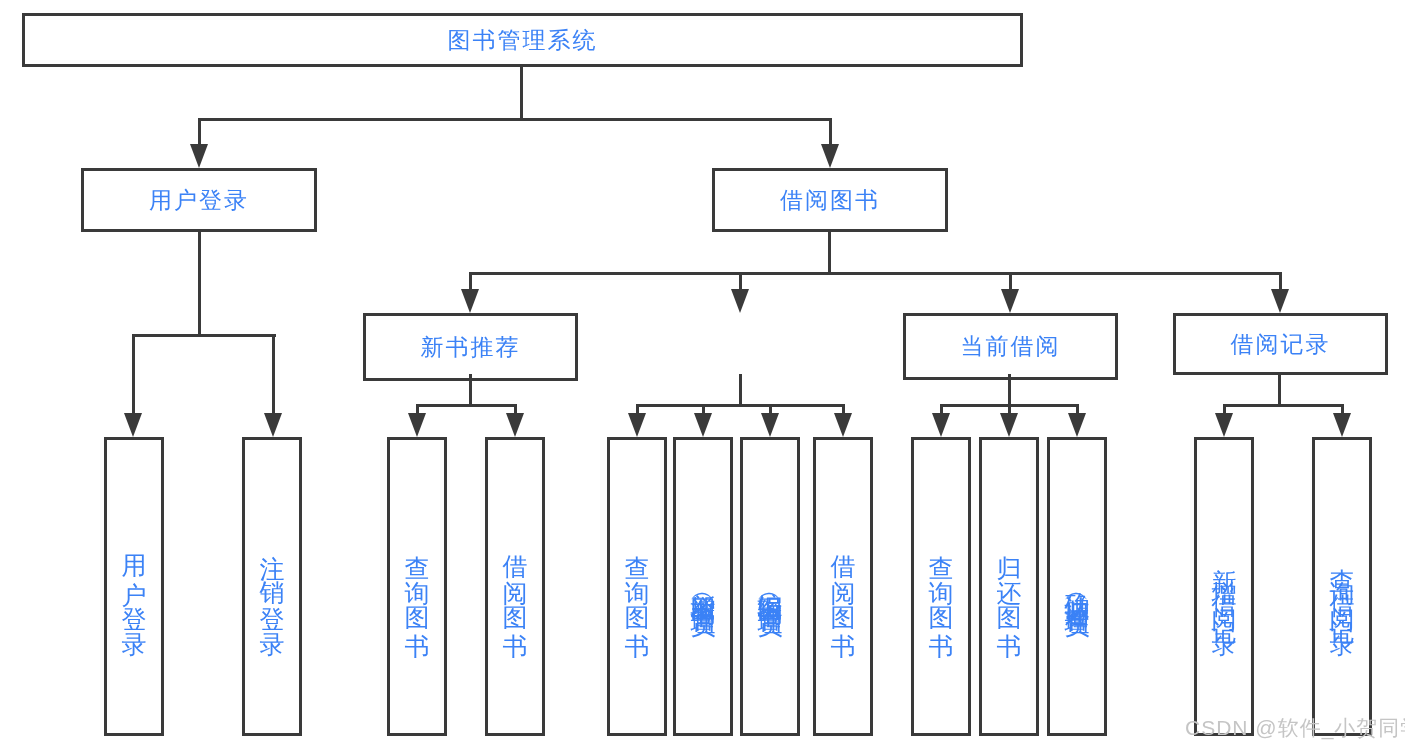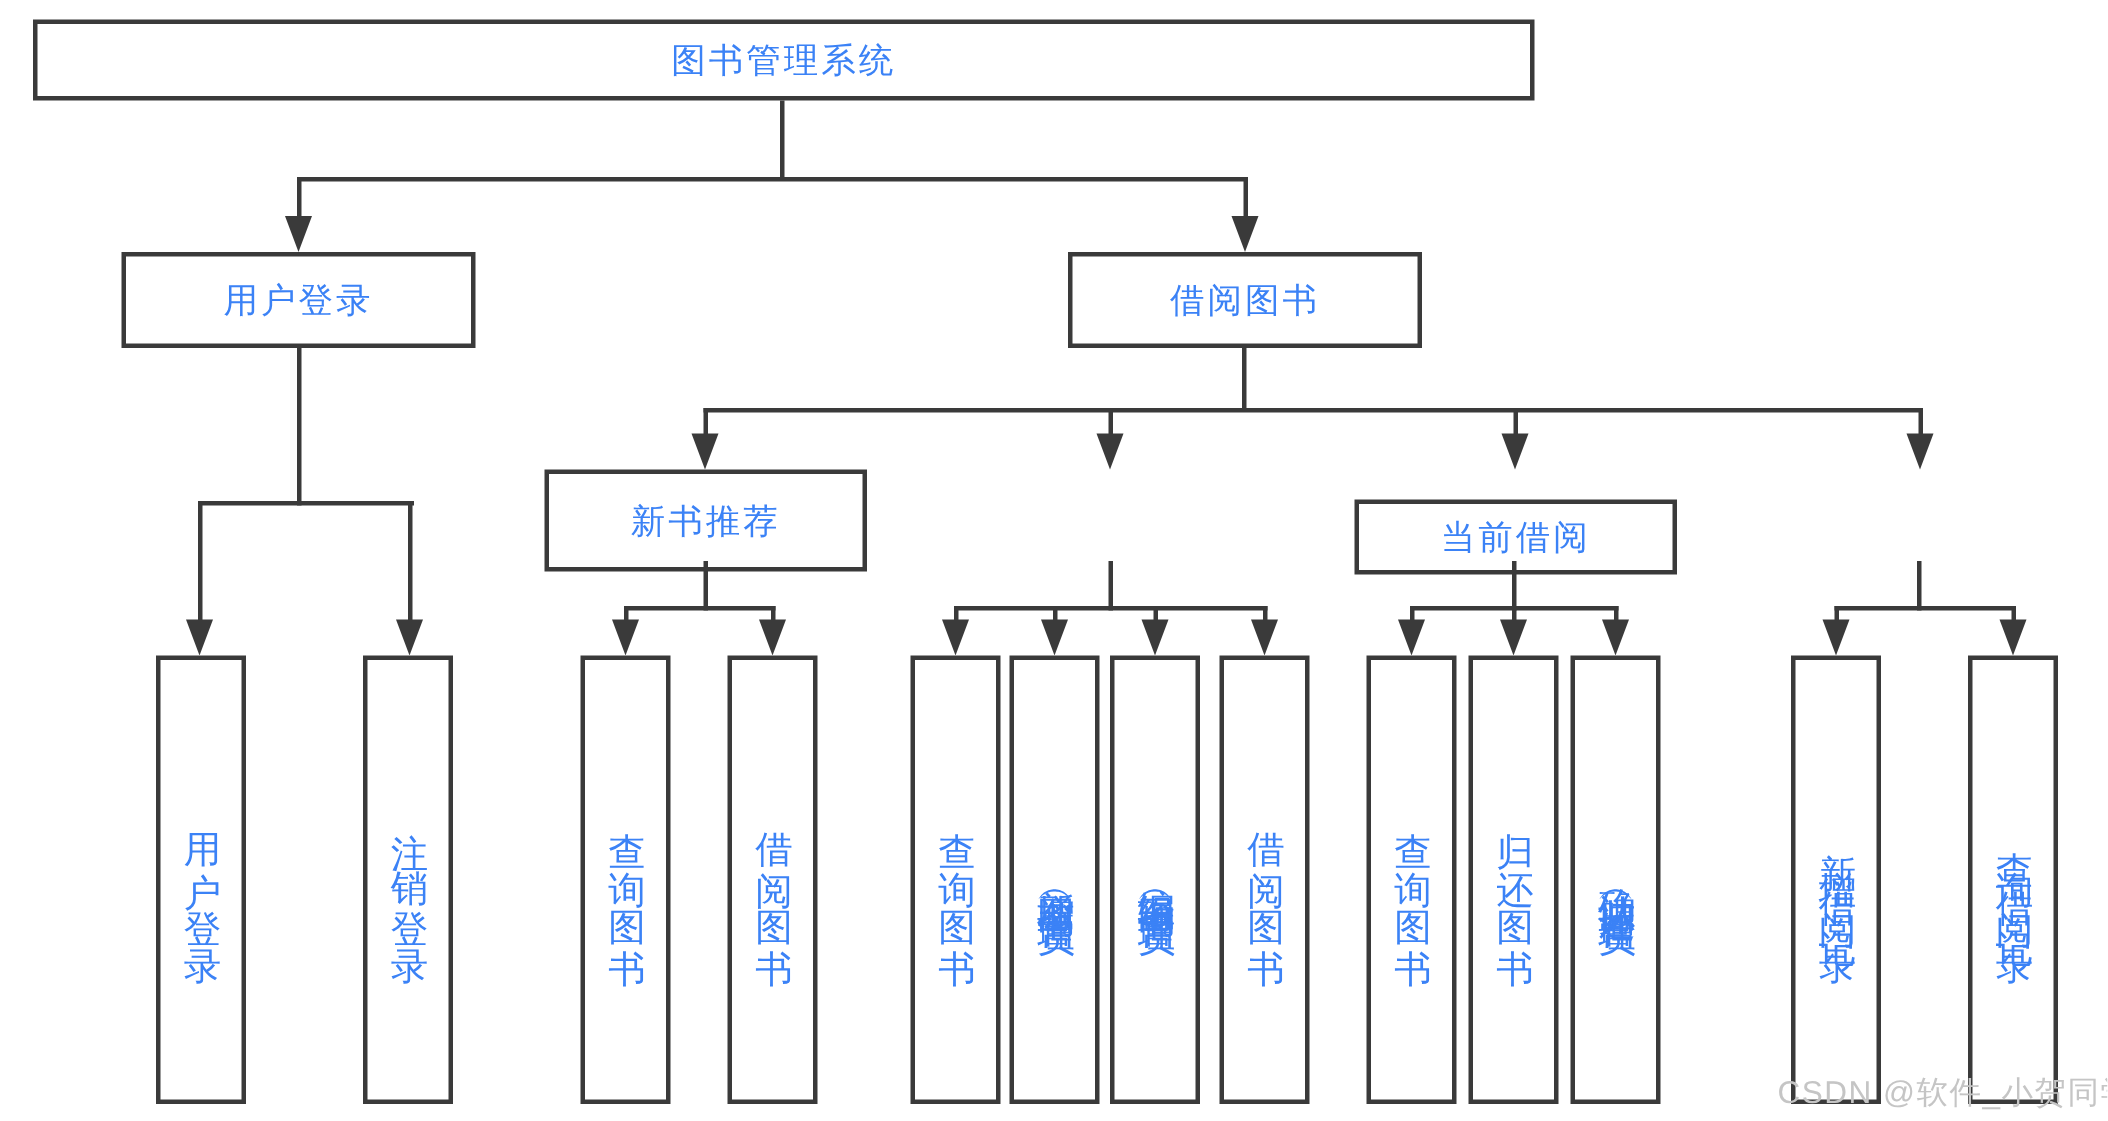--- a/index.html
+++ b/index.html
@@ -112,22 +112,25 @@
   <div class="vl" style="left:739px;  top:272px; height:20px;"></div>
   <div class="ah" style="left:731px;  top:289px;"></div>
   <div class="vl" style="left:1009px; top:272px; height:20px;"></div>
   <div class="ah" style="left:1001px; top:289px;"></div>
   <div class="vl" style="left:1279px; top:272px; height:20px;"></div>
   <div class="ah" style="left:1271px; top:289px;"></div>
 
   <div class="node branch-node" style="left:363px; top:313px; width:215px; height:68px;">
     <span class="lbl">新书推荐</span>
   </div>
-  <div class="node branch-node" style="left:903px; top:313px; width:215px; height:50px;margin-top:20px;">
+  <div class="node branch-node" style="left:903px; top:313px; width:215px; height:67px;">
     <span class="lbl">当前借阅</span>
+  </div>
+  <div class="node branch-node" style="left:1173px; top:313px; width:215px; height:62px;">
+    <span class="lbl">借阅记录</span>
   </div>
 
   <div class="vl" style="left:469px; top:374px; height:33px;"></div>
   <div class="hl" style="left:416px; top:404px; width:101px;"></div>
   <div class="vl" style="left:416px; top:404px; height:12px;"></div>
   <div class="ah" style="left:408px; top:413px;"></div>
   <div class="vl" style="left:514px; top:404px; height:12px;"></div>
   <div class="ah" style="left:506px; top:413px;"></div>
 
   <div class="vl" style="left:739px; top:374px; height:33px;"></div>

